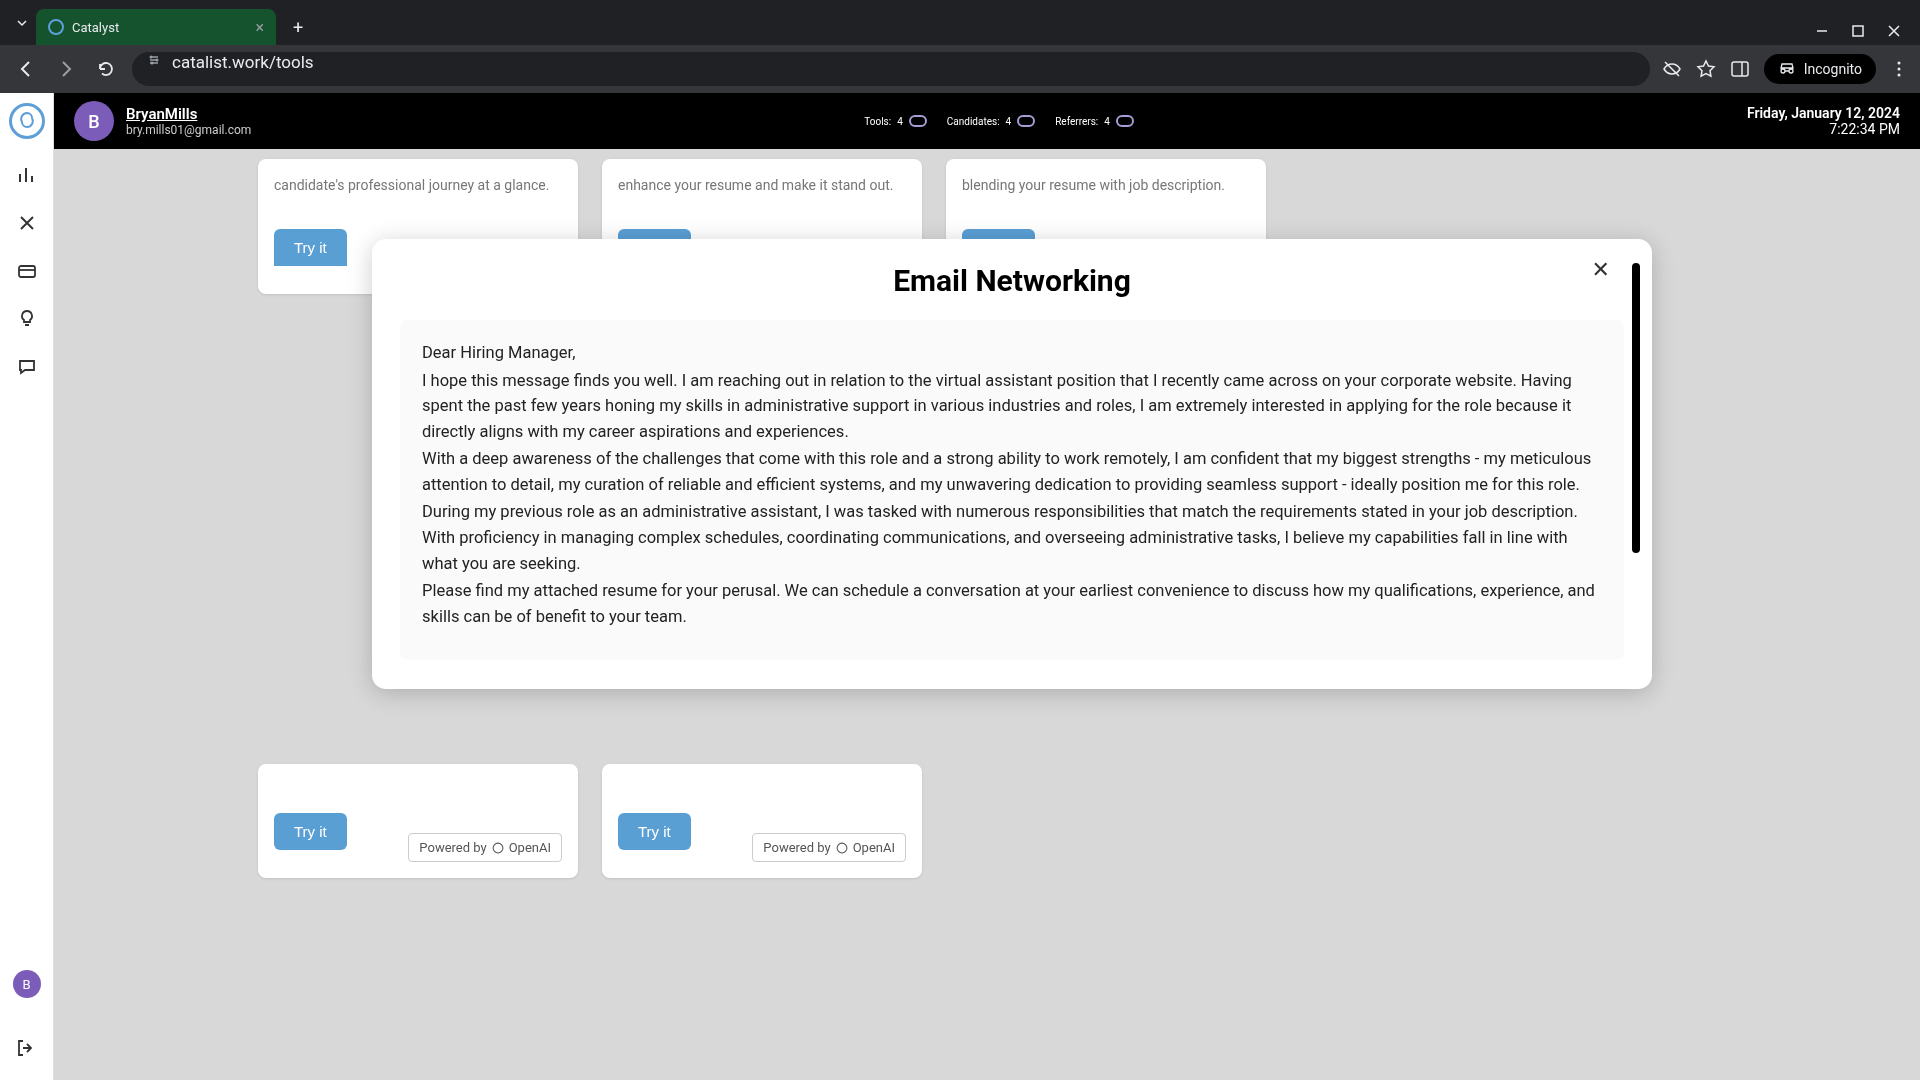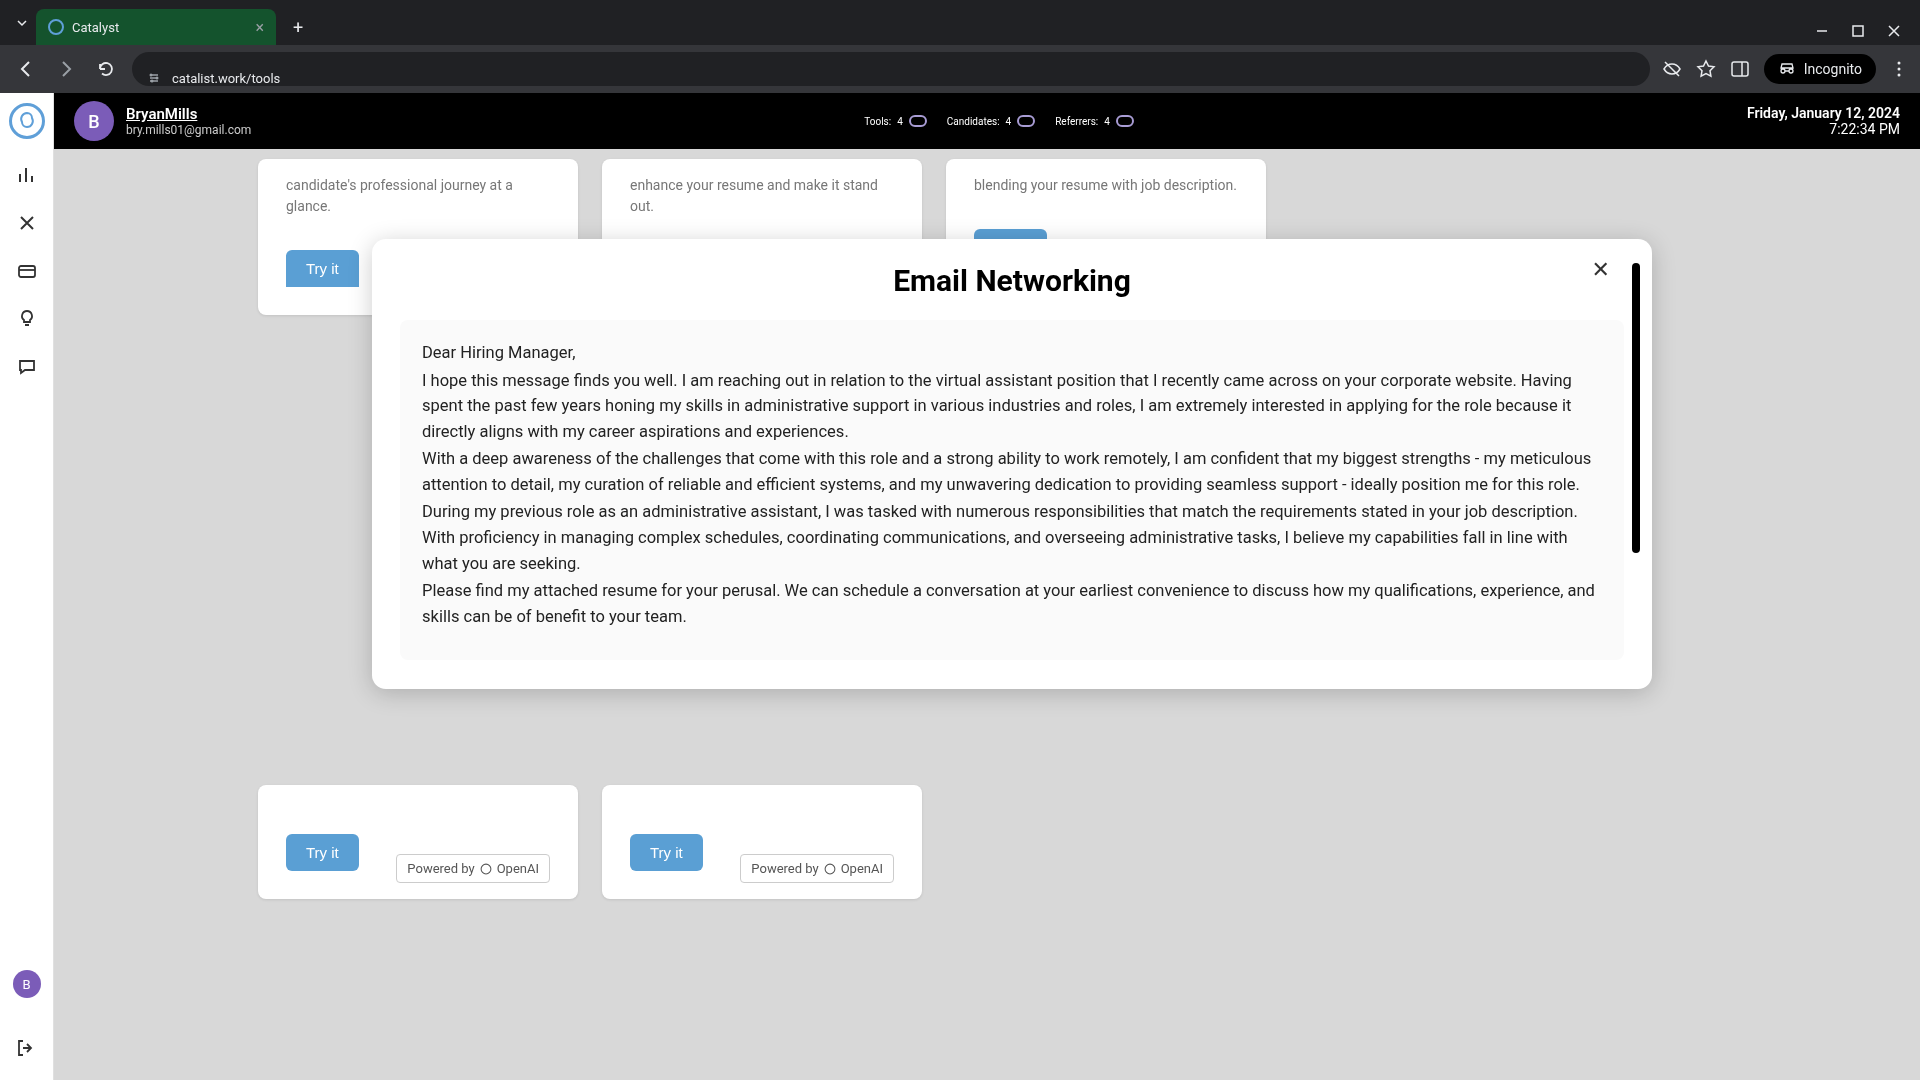--- a/index.html
+++ b/index.html
@@ -11,21 +11,21 @@
 .tab { background: #14532d; border-radius: 8px 8px 0 0; height: 36px; width: 240px; display: flex; align-items: center; padding: 0 12px; gap: 8px; color: #e8eaed; font-size: 13px; }
 .tab-favicon { width: 16px; height: 16px; border-radius: 50%; border: 2px solid #5f9fd8; }
 .tab-title { flex: 1; }
 .tab-close { color: #9aa0a6; font-size: 16px; }
 .new-tab { width: 28px; height: 28px; color: #e8eaed; display: flex; align-items: center; justify-content: center; font-size: 18px; margin-left: 8px; margin-bottom: 4px; }
 .window-controls { margin-left: auto; display: flex; gap: 24px; padding-right: 12px; color: #e8eaed; margin-bottom: 8px; }
 
 .toolbar { background: #35363a; height: 48px; display: flex; align-items: center; padding: 0 12px; gap: 12px; }
 .nav-btn { color: #9aa0a6; width: 28px; height: 28px; display: flex; align-items: center; justify-content: center; }
 .nav-btn.active { color: #e8eaed; }
-.url-bar { flex: 1; background: #202124; border-radius: 20px; height: 34px; display: flex; align-items: flex-end; padding: 0 14px; gap: 10px; color: #e8eaed; font-size: 13px; }
+.url-bar { flex: 1; background: #202124; border-radius: 20px; height: 34px; display: flex; align-items: flex-start; padding: 0 14px; gap: 10px; color: #e8eaed; font-size: 17px; }
 .site-settings { color: #9aa0a6; }
 .url-text { color: #e8eaed; }
 .toolbar-right { display: flex; align-items: center; gap: 14px; color: #e8eaed; }
 .incognito-badge { background: #000000; border-radius: 16px; padding: 6px 14px; display: flex; align-items: center; gap: 8px; font-size: 14px; }
 
 
 .app { display: flex; height: calc(1080px - 93px); background: #fff; }
 .left-rail { width: 54px; background: #fff; border-right: 1px solid #e0e0e0; display: flex; flex-direction: column; align-items: center; padding-top: 10px; gap: 24px; }
 .rail-logo { width: 36px; height: 36px; border-radius: 50%; border: 3px solid #5f9fd8; display: flex; align-items: center; justify-content: center; }
 .rail-icon { width: 24px; height: 24px; color: #333; display: flex; align-items: center; justify-content: center; }
@@ -40,21 +40,21 @@
 .user-name { font-weight: 600; font-size: 15px; text-decoration: underline; }
 .user-email { font-size: 12px; color: #ccc; }
 .stats { display: flex; gap: 20px; margin: 4px auto; font-size: 10px; }
 .stat { display: flex; align-items: center; gap: 6px; }
 .stat-oval { width: 18px; height: 12px; border: 2px solid #a89cd4; border-radius: 8px; }
 .datetime { text-align: right; font-size: 14px; }
 .datetime .date { font-weight: 600; }
 
 .content { flex: 1; background: #d8d8d8; position: relative; padding: 10px 24px; overflow: hidden; }
 .cards-row { display: flex; gap: 24px; margin-left: 180px; }
-.card { background: #fff; border-radius: 8px; width: 320px; padding: 16px 28px; box-shadow: 0 1px 3px rgba(0,0,0,0.1); }
+.card { background: #fff; border-radius: 8px; width: 320px; padding: 16px 16px; box-shadow: 0 1px 3px rgba(0,0,0,0.1); }
 .card-desc { color: #777; font-size: 14px; line-height: 1.5; }
 .card-footer { display: flex; align-items: center; justify-content: space-between; margin-top: 20px; }
 .try-btn { background: #5a9fd4; color: #fff; border: none; border-radius: 6px 6px 0 0; padding: 10px 20px; font-size: 15px; cursor: pointer; }
 .try-btn.full { border-radius: 6px; }
 .powered { border: 1px solid #ccc; border-radius: 4px; padding: 6px 10px; font-size: 13px; color: #555; display: flex; align-items: center; gap: 4px; margin-top: 33px; }
 .openai-icon { width: 14px; height: 14px; }
 
 .cards-row.lower { margin-top: 470px; }
 
 

